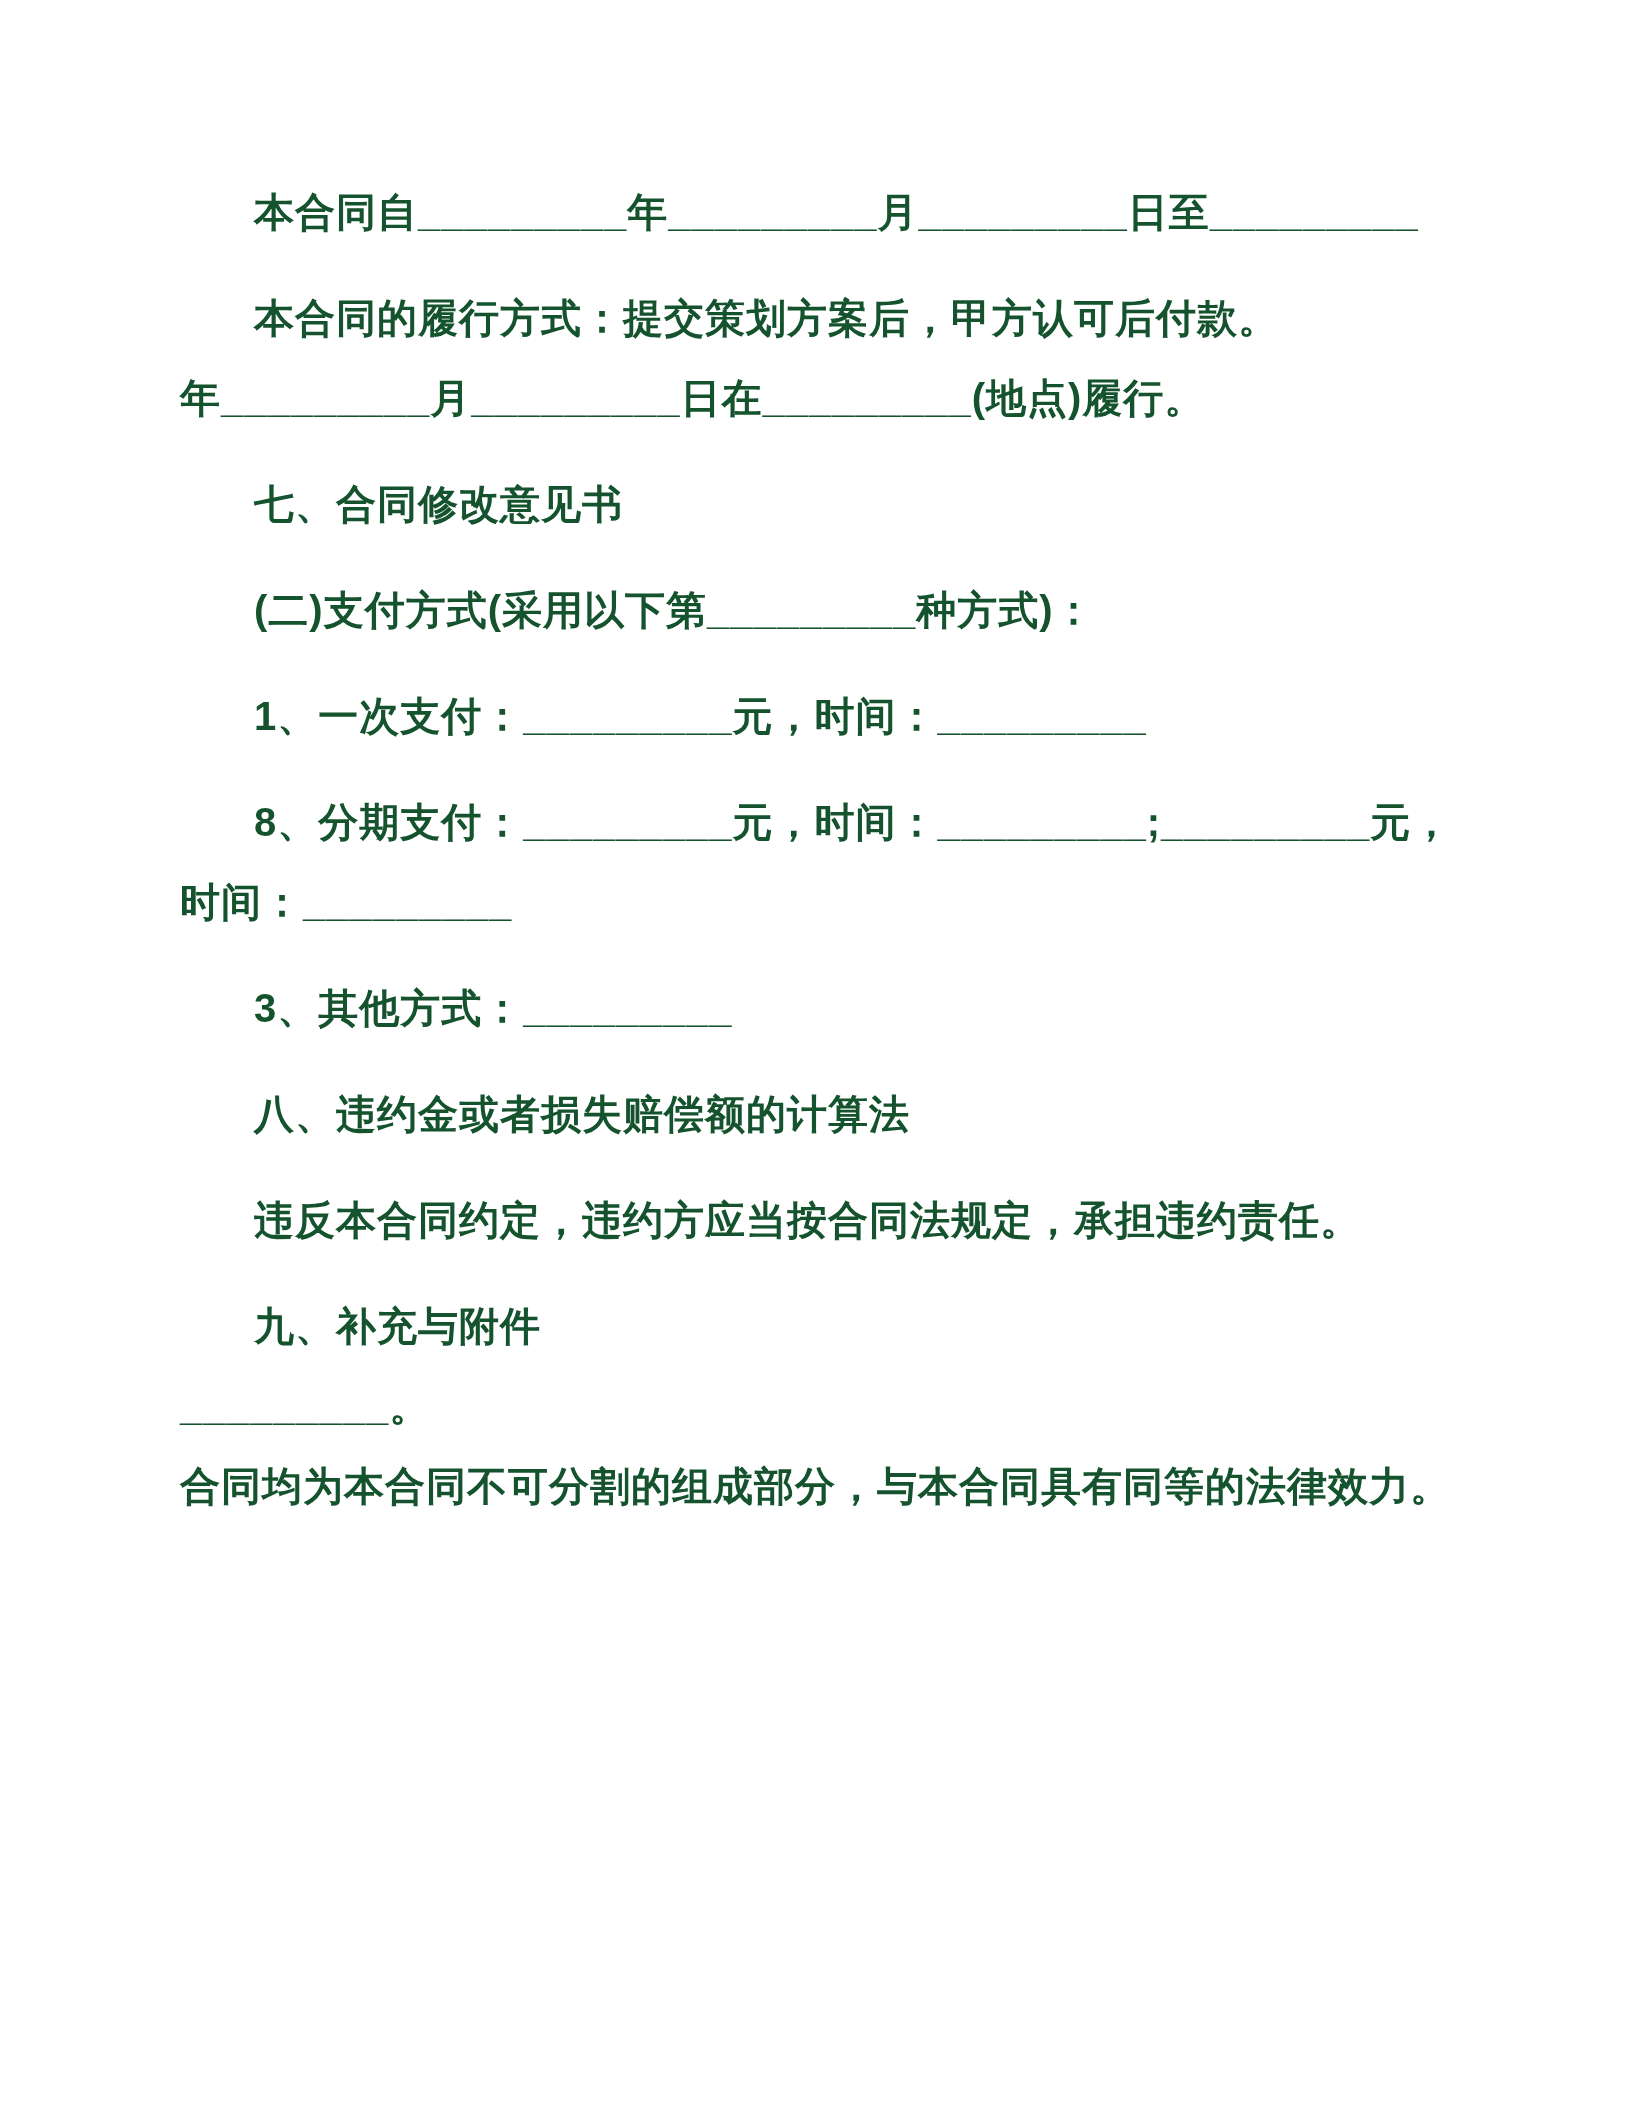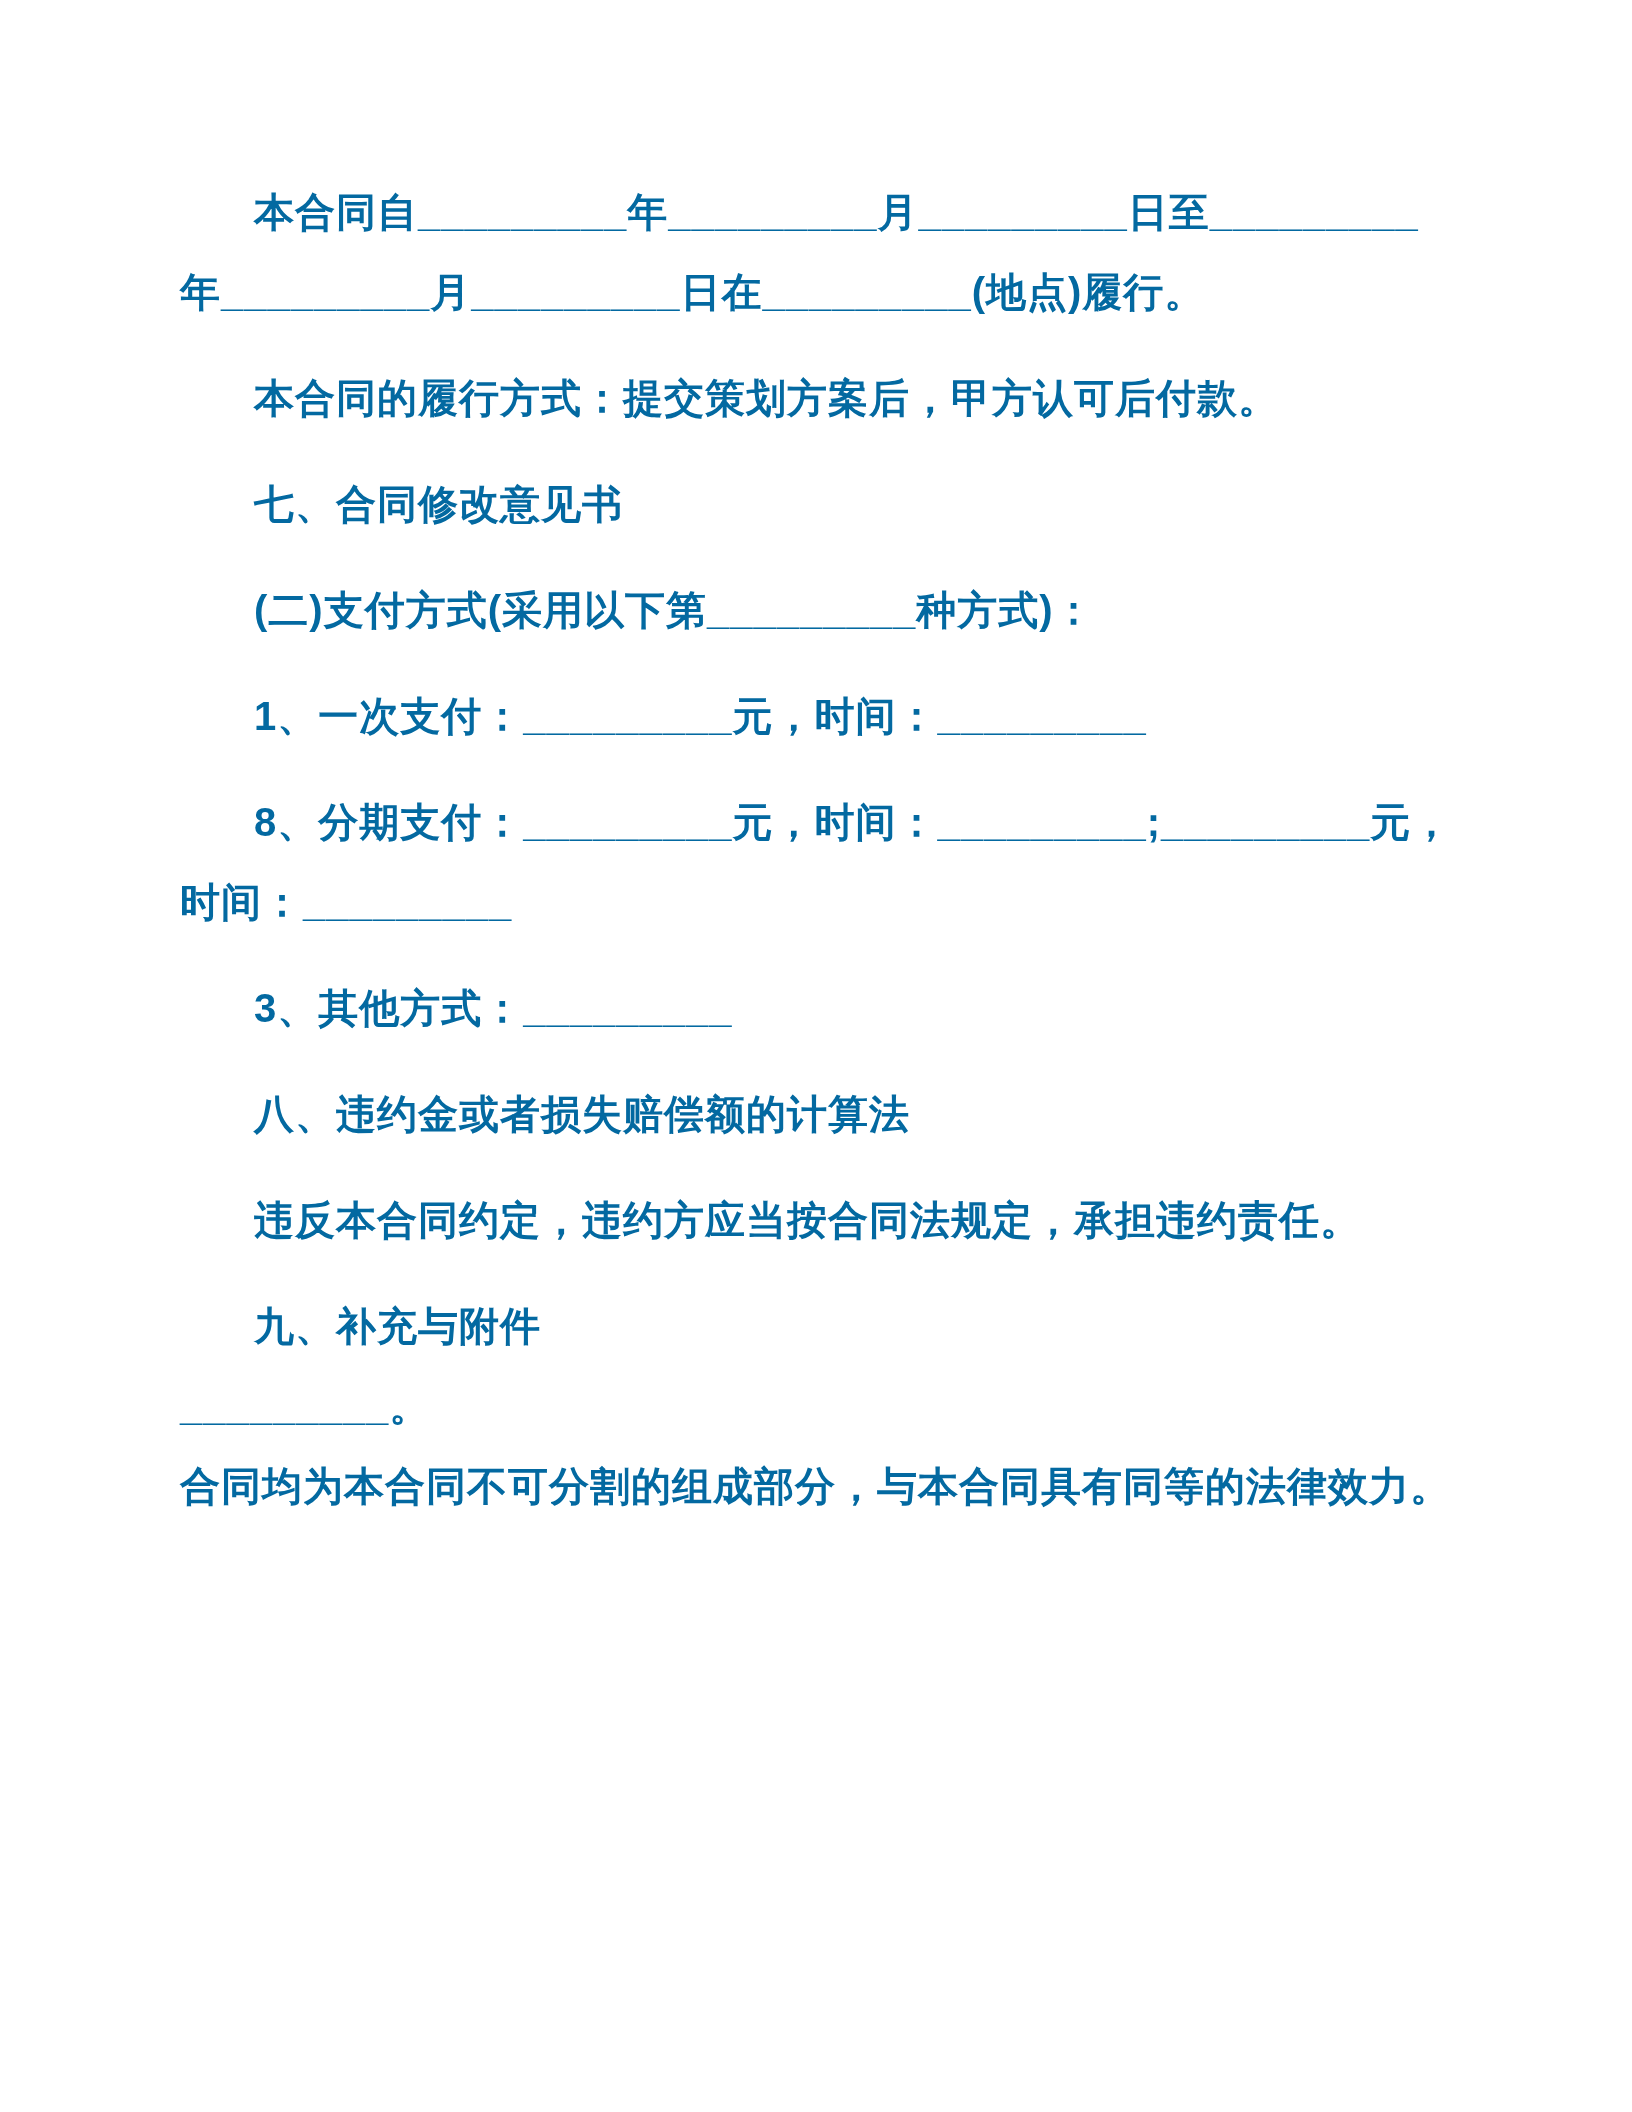--- a/index.html
+++ b/index.html
@@ -11,21 +11,21 @@
     position: relative;
     width: 1632px;
     height: 2112px;
     box-sizing: border-box;
     background: #ffffff;
     padding: 172px 84px 0 180px;
     overflow: hidden;
     font-family: "Liberation Sans", "DejaVu Sans", sans-serif;
     font-weight: 700;
     font-size: 40px;
-    color: #0369a1;
+    color: #14532d;
   }
   .line {
     line-height: 80px;
     white-space: nowrap;
     letter-spacing: 1px;
   }
   .indent {
     text-indent: 74px;
   }
   .pstart {
@@ -33,23 +33,23 @@
   }
   .line:first-child {
     margin-top: 0;
   }
 </style>
 </head>
 <body>
 
 <div class="page">
   <div class="line indent pstart">本合同自_________年_________月_________日至_________</div>
+  <div class="line indent pstart">本合同的履行方式：提交策划方案后，甲方认可后付款。</div>
+
   <div class="line">年_________月_________日在_________(地点)履行。</div>
-
-  <div class="line indent pstart">本合同的履行方式：提交策划方案后，甲方认可后付款。</div>
 
   <div class="line indent pstart">七、合同修改意见书</div>
 
 
   <div class="line indent pstart">(二)支付方式(采用以下第_________种方式)：</div>
 
   <div class="line indent pstart">1、一次支付：_________元，时间：_________</div>
 
   <div class="line indent pstart">8、分期支付：_________元，时间：_________;_________元，</div>
   <div class="line">时间：_________</div>

